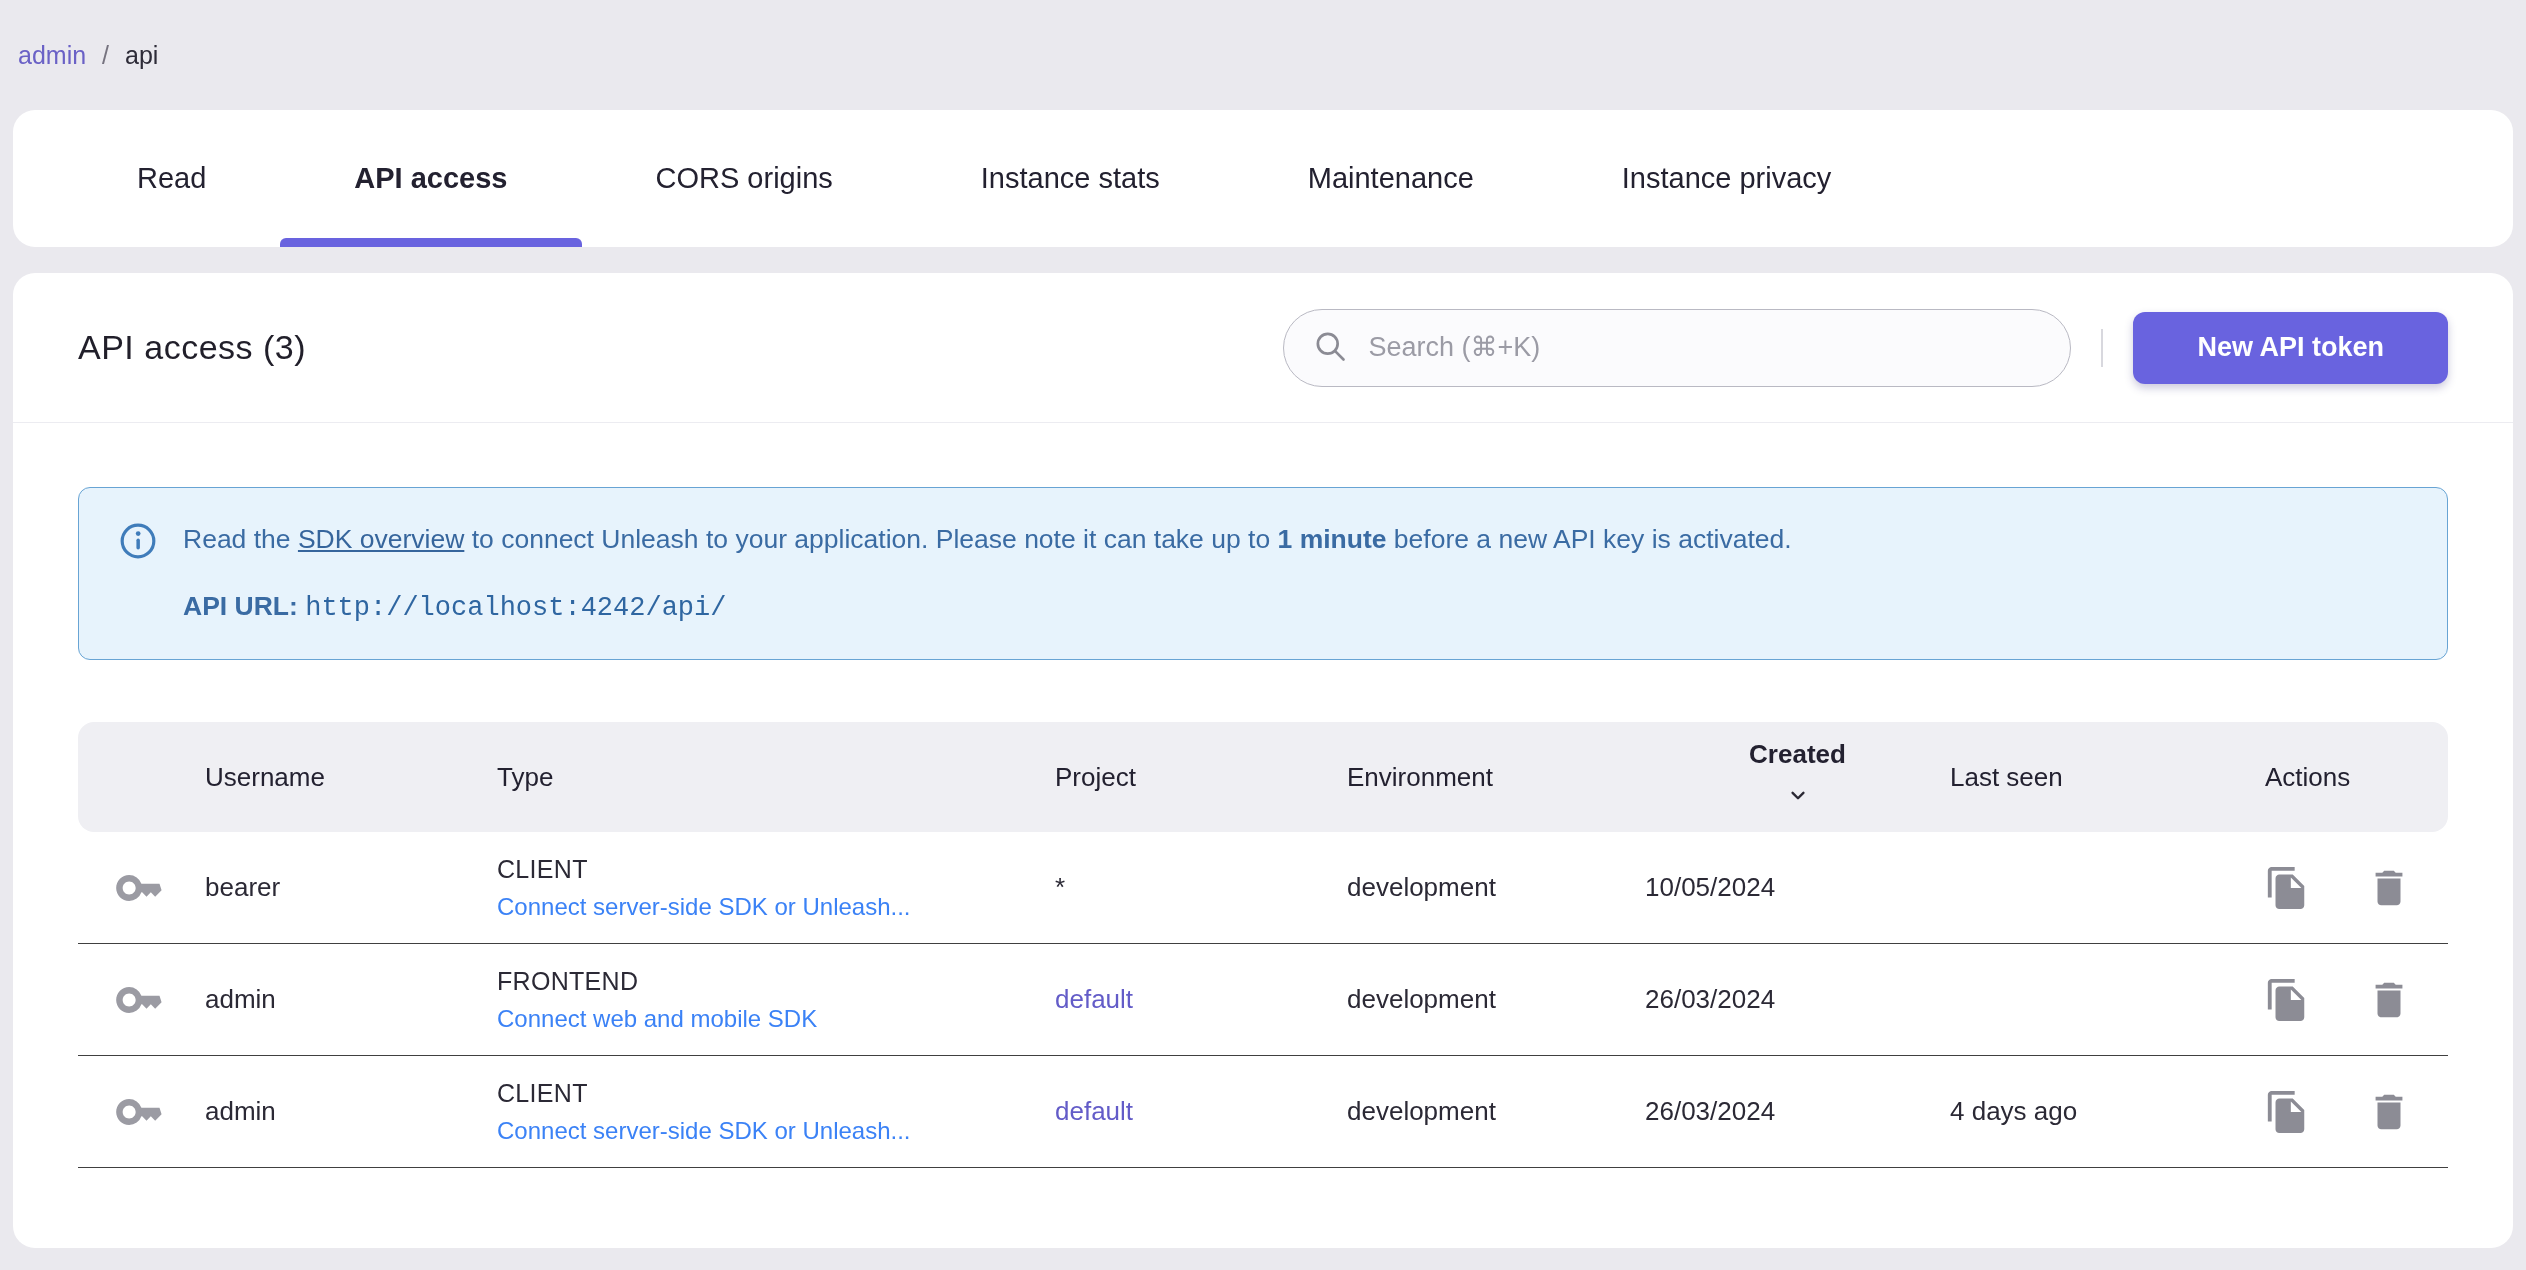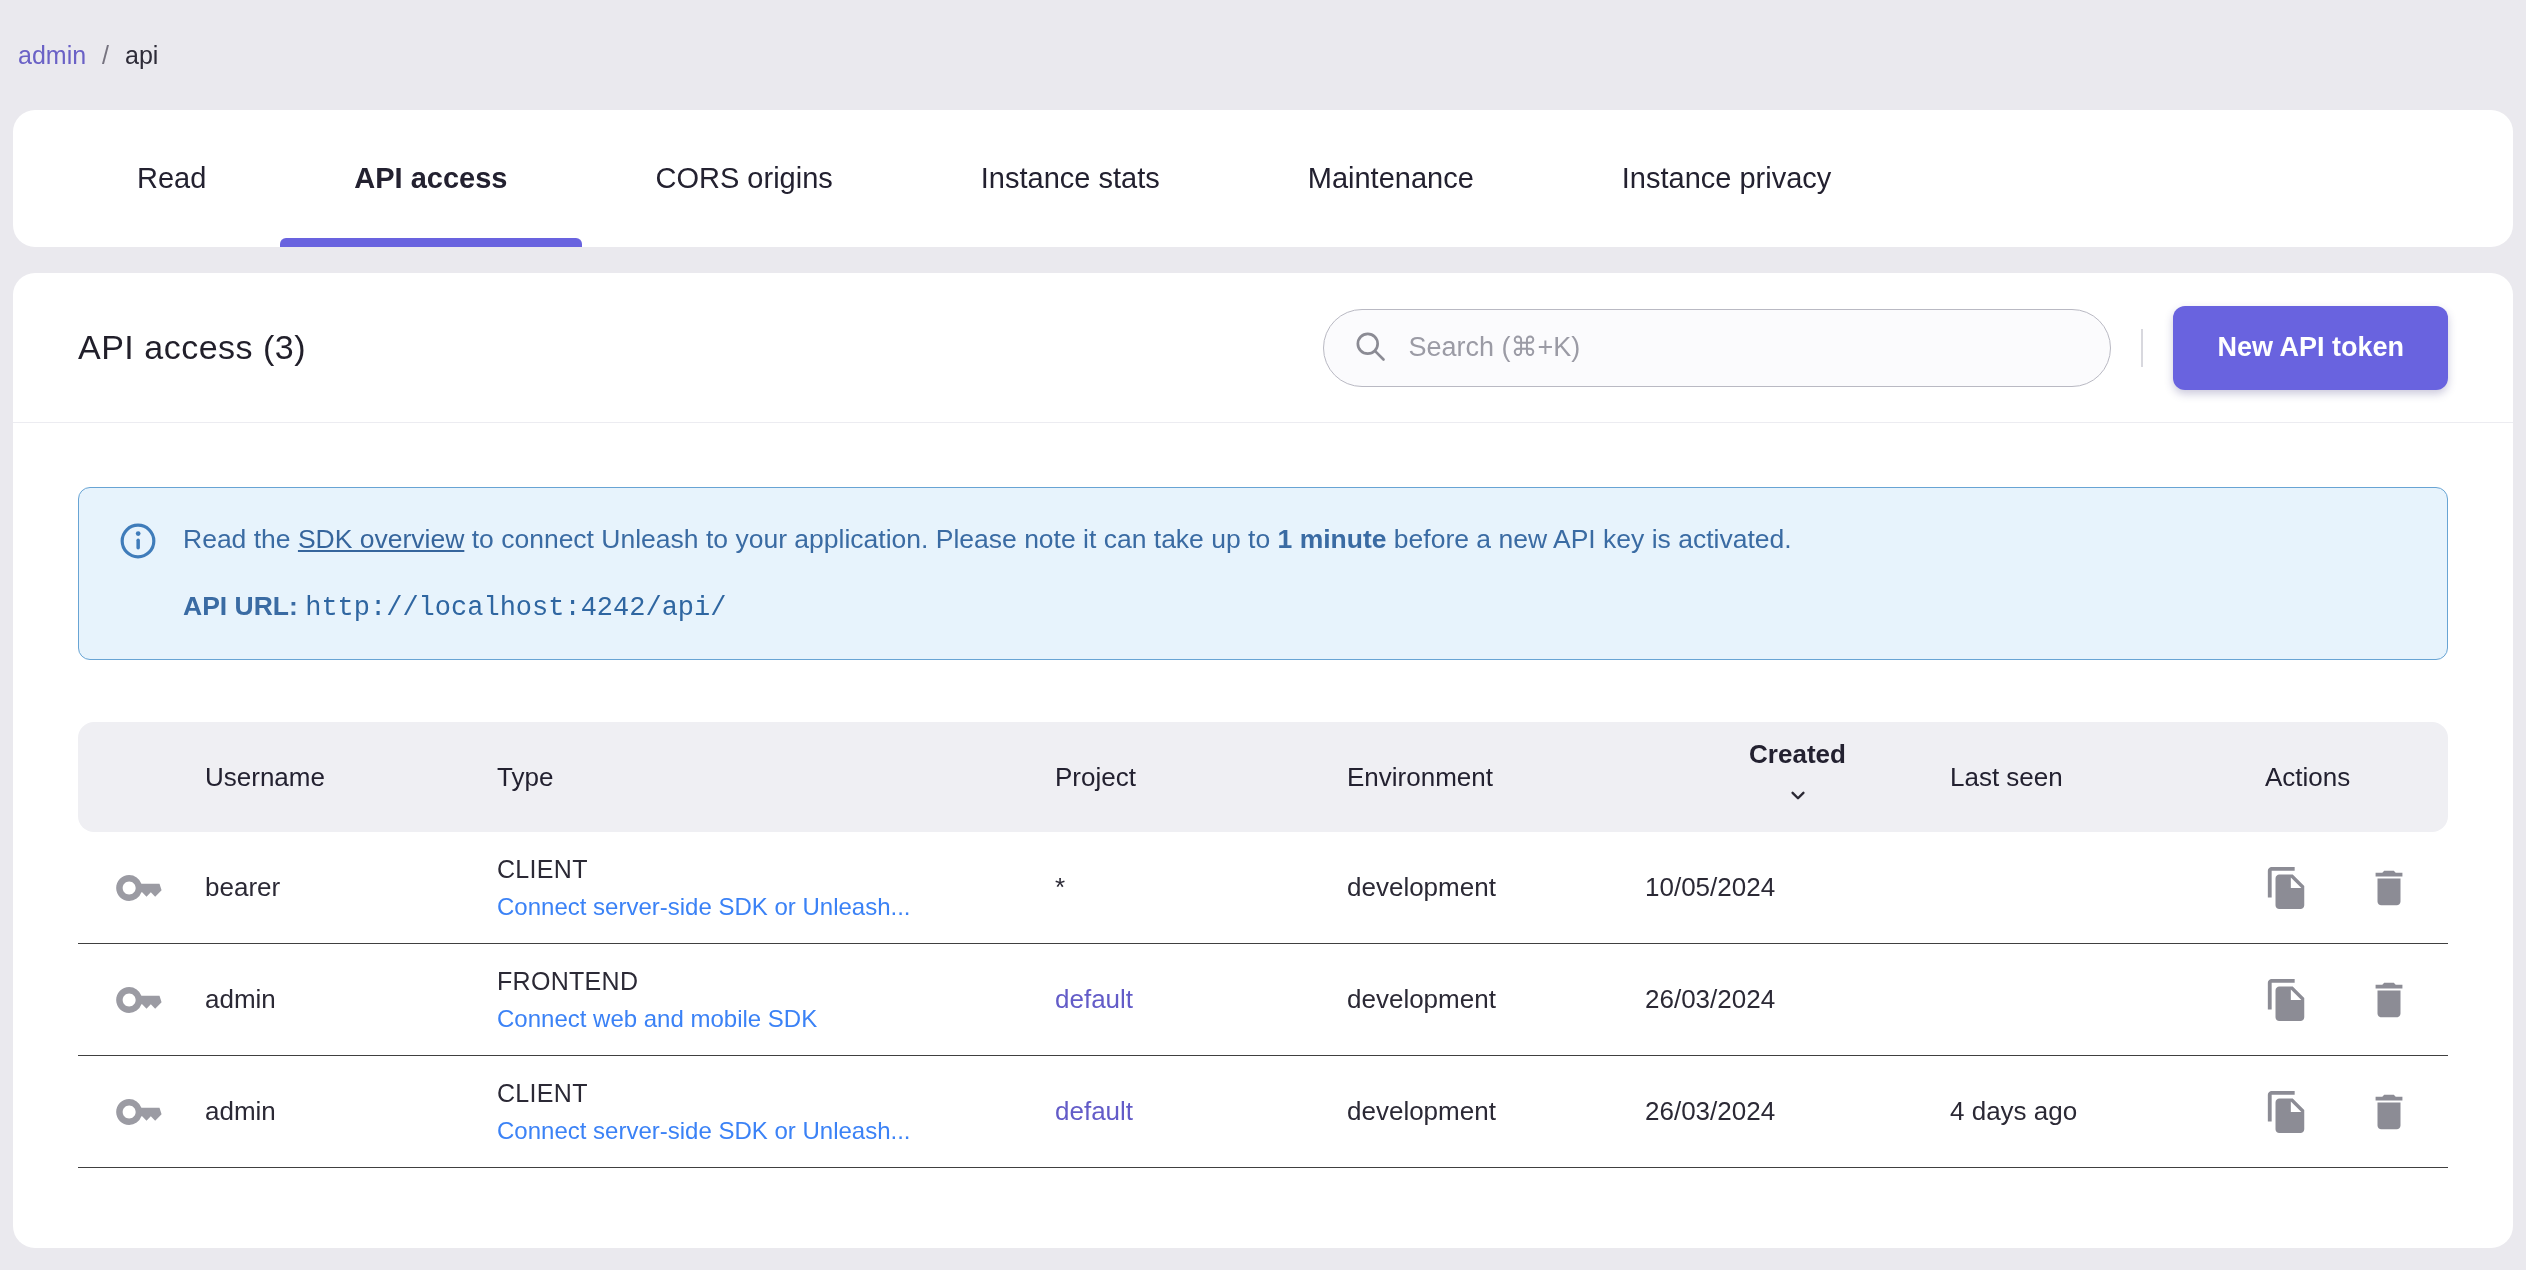--- a/index.html
+++ b/index.html
@@ -29,21 +29,21 @@
 
   
   .card-main { margin-top: 26px; height: 975px; }
   .main-header { display:flex; align-items:center; height:150px; padding: 0 65px; border-bottom: 1px solid #ececf1; }
   .page-title { font-size: 34px; color:#211f2a; letter-spacing: 0.5px; }
   .spacer { flex:1; }
   .search-box { display:flex; align-items:center; width:788px; height:78px; border:1px solid #b9b9c3; border-radius:40px; padding:0 28px; background:#fbfbfd; }
   .search-box input { border:none; outline:none; background:transparent; font-size:27px; color:#33313f; flex:1; margin-left:18px; font-family:"Liberation Sans", sans-serif; }
   .search-box input::placeholder { color:#9b9ba5; }
   .vdivider { width:2px; height:38px; background:#d8d8de; margin:0 30px; }
-  .btn-primary { height:84px; padding:0 44px; background:#6963df; color:#ffffff; font-size:27px; font-weight:bold; border:none; border-radius:12px; box-shadow:0 4px 8px rgba(50,45,120,0.25); cursor:pointer; font-family:"Liberation Sans", sans-serif; white-space:nowrap; }
+  .btn-primary { height:72px; padding:0 64px; background:#6963df; color:#ffffff; font-size:27px; font-weight:bold; border:none; border-radius:12px; box-shadow:0 4px 8px rgba(50,45,120,0.25); cursor:pointer; font-family:"Liberation Sans", sans-serif; white-space:nowrap; }
 
   
   .banner { margin: 64px 65px 0; background:#e7f3fc; border:1px solid #68a4d4; border-radius:12px; padding: 32px 40px 36px; color:#3a6ba3; font-size:26.5px; }
   .banner-line1 { display:flex; align-items:flex-start; gap:26px; }
   .info-icon { flex:none; margin-top:2px; }
   .banner-text { line-height:1.45; }
   .banner-link { text-decoration: underline; cursor:pointer; color:#36659c; }
   .banner-bold { font-weight: bold; }
   .banner-line2 { margin-top: 24px; padding-left: 64px; }
   .api-url-label { font-weight:bold; }

